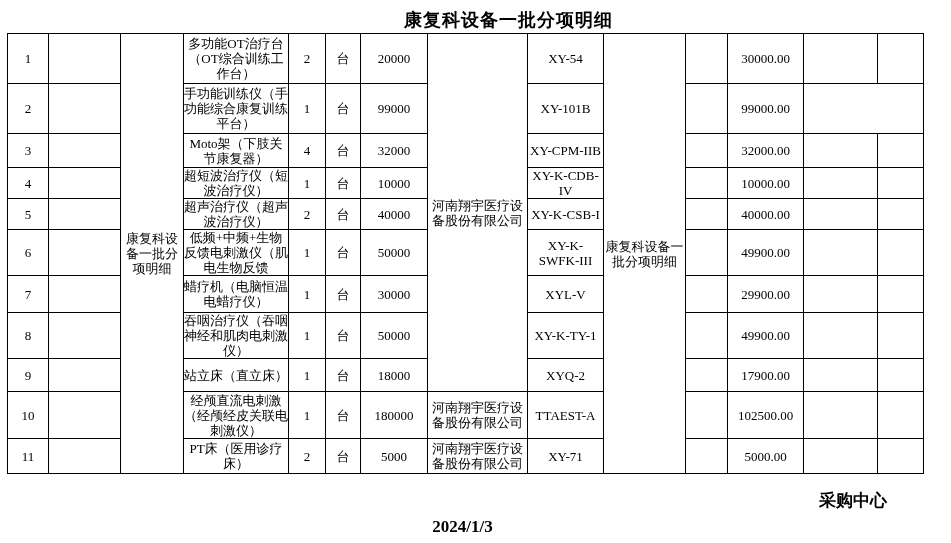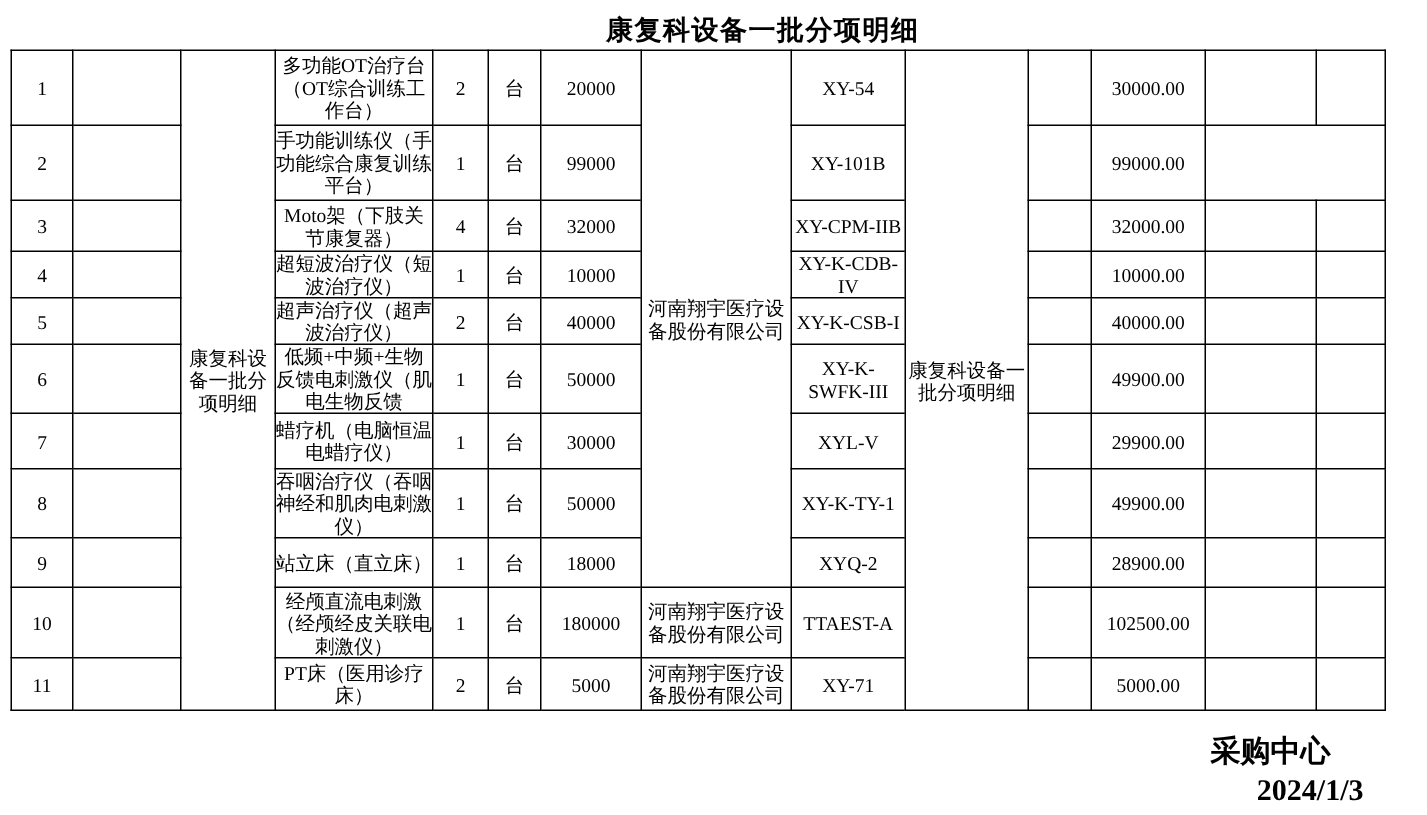--- a/index.html
+++ b/index.html
@@ -16,23 +16,23 @@
     margin-left:7px;width:916px;
   }
   table.sheet td{
     border:1px solid #000;
     text-align:center;vertical-align:middle;
     font-size:13px;line-height:15px;
     padding:0;overflow:hidden;
     word-break:normal;
   }
   td.agent{padding:0 6px;}
-  .footer{margin-top:14px;text-align:right;font-weight:bold;font-size:20px;font-family:Liberation Serif, serif;}
+  .footer{margin-top:14px;text-align:right;font-weight:bold;font-size:17px;font-family:Liberation Serif, serif;}
   .footer .dept{margin-right:64px;line-height:26px;}
-  .footer .date{margin-right:42px;line-height:26px;}
+  .footer .date{margin-right:26px;line-height:26px;text-align:center;}
 </style>
 </head>
 <body>
 
 <div>
   <div class="title">康复科设备一批分项明细</div>
 
   <table class="sheet">
     <colgroup>
       <col style="width:41px">
@@ -159,21 +159,21 @@
         </tr>
         <tr style="height: 33px;">
           <td>9</td>
           <td></td>
           <td>站立床（直立床）</td>
           <td>1</td>
           <td>台</td>
           <td>18000</td>
           <td>XYQ-2</td>
           <td></td>
-          <td>28900.00</td>
+          <td>17900.00</td>
           <td></td>
           <td></td>
         </tr>
         <tr style="height: 47px;">
           <td>10</td>
           <td></td>
           <td>经颅直流电刺激（经颅经皮关联电刺激仪）</td>
           <td>1</td>
           <td>台</td>
           <td>180000</td>

